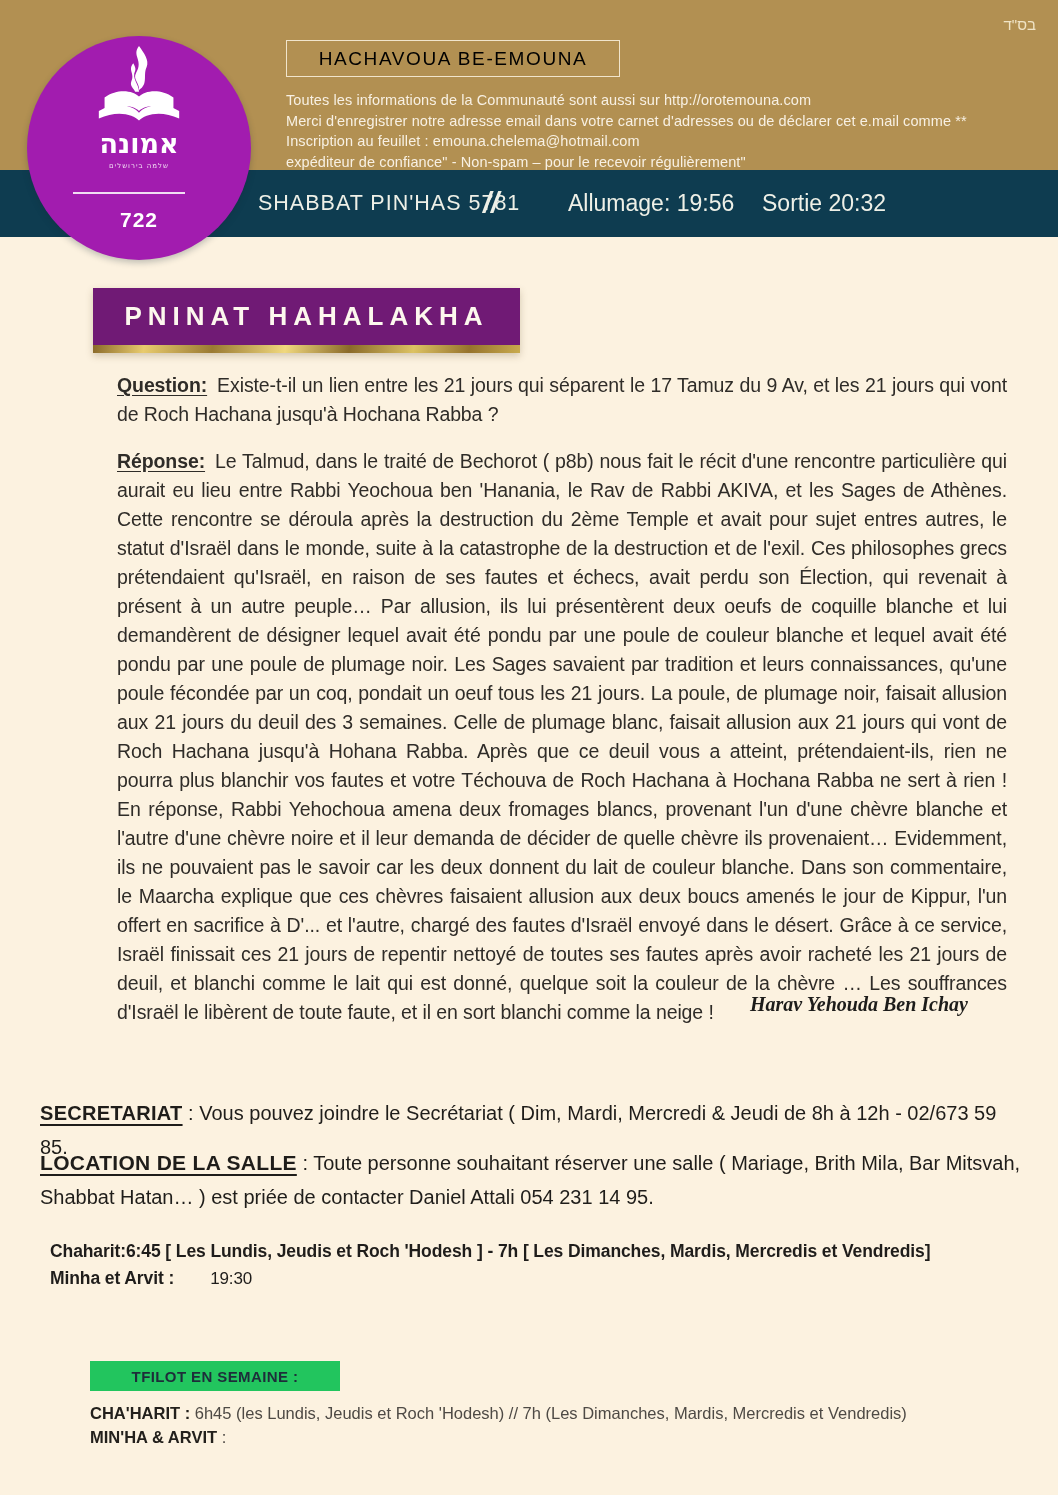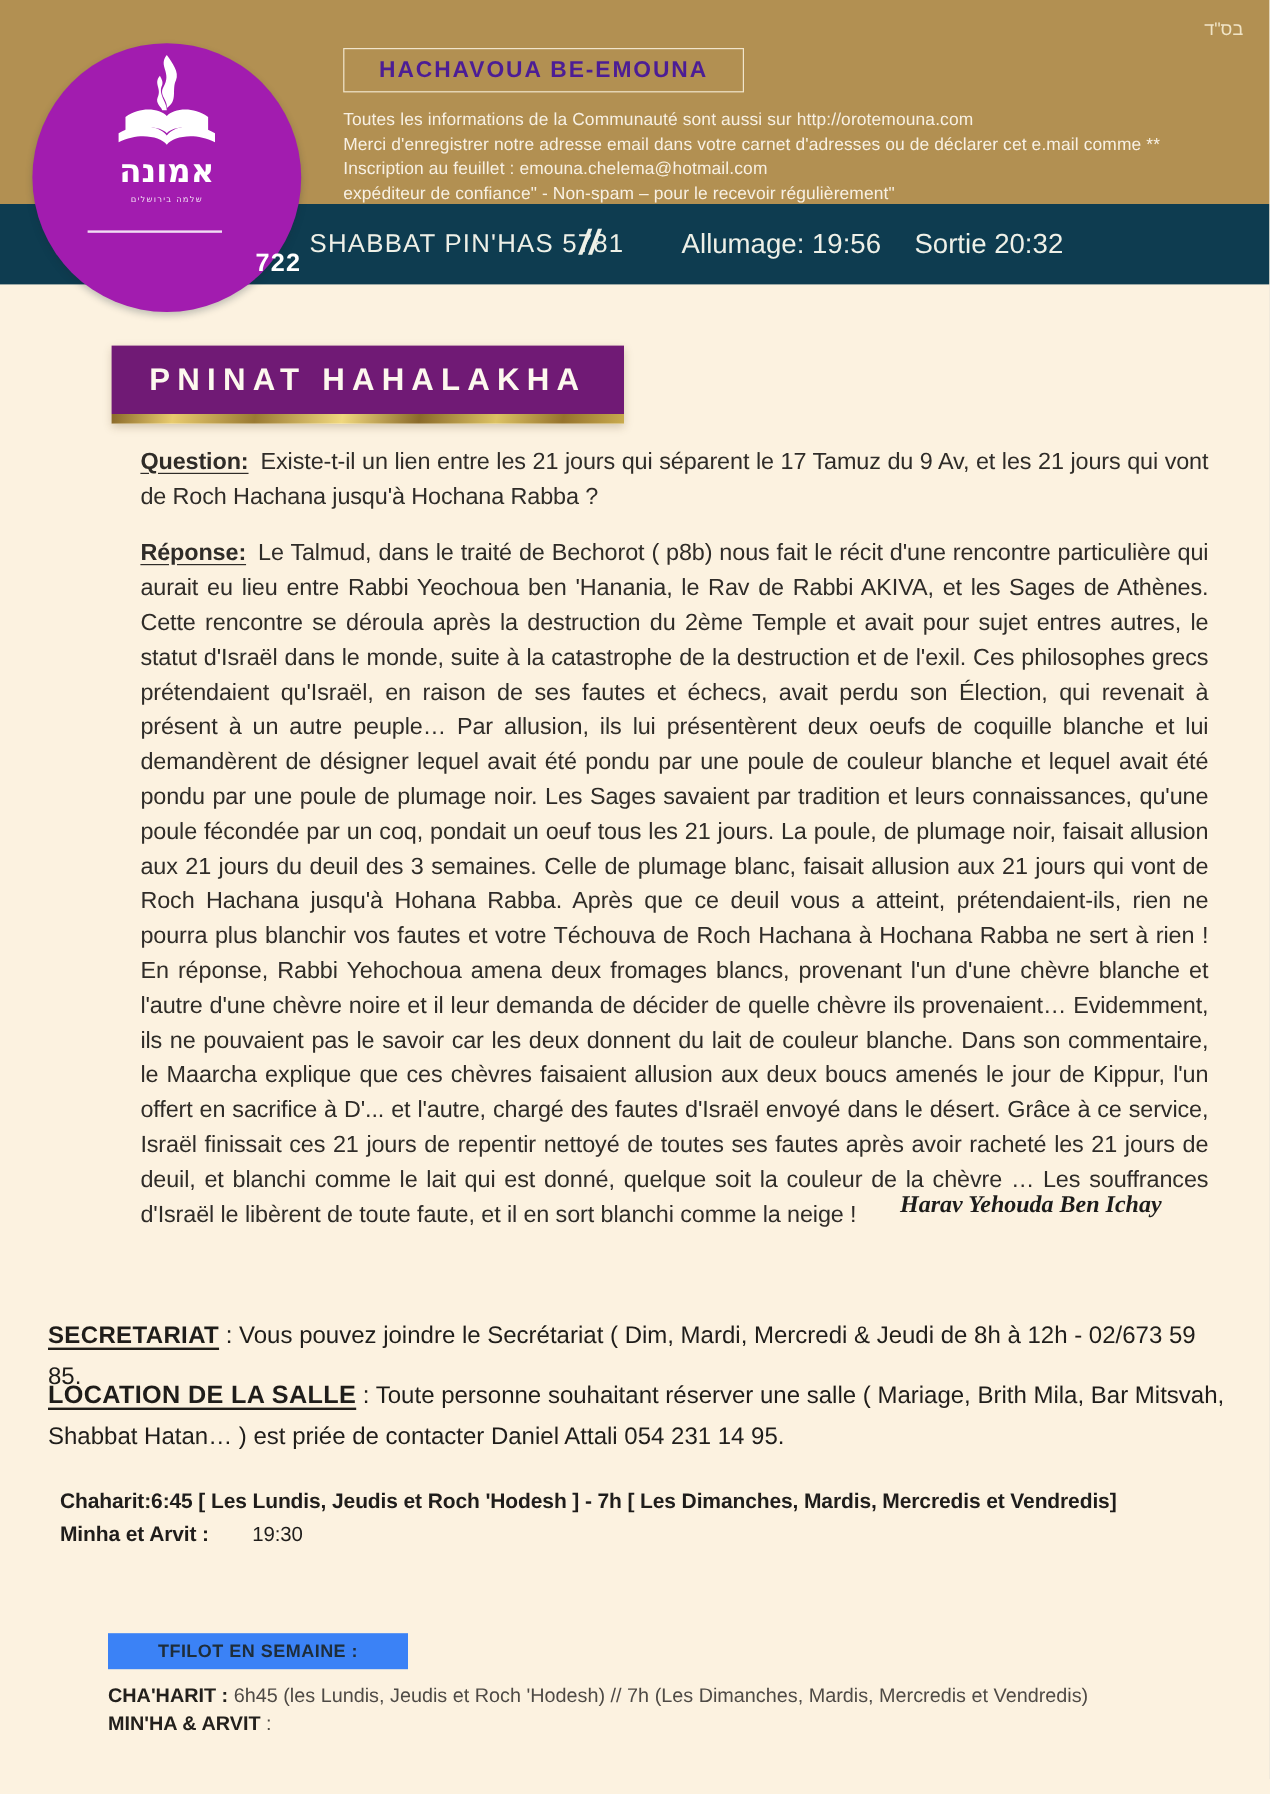--- a/index.html
+++ b/index.html
@@ -8,21 +8,21 @@
     position:relative; width:1058px; height:1495px; margin:0 auto;
     background:#fcf2e0; overflow:hidden;
     font-family:"Liberation Sans", sans-serif; color:#2f2c28;
   }
   
   .gold-header { position:absolute; left:0; top:0; width:1058px; height:170px; background:#b29052; }
   .bsd { position:absolute; top:16px; right:22px; font-size:15px; color:#f0e4c6; }
   .title-box {
     position:absolute; left:286px; top:40px; width:334px; height:37px;
     border:1px solid rgba(252,244,226,.85); display:flex; align-items:center; justify-content:center;
-    color:#4c1d95; font-size:19px; font-weight:700; letter-spacing:1.6px;
+    color:#000000; font-size:19px; font-weight:400; letter-spacing:1.6px;
   }
   .header-info { position:absolute; left:286px; top:90px; width:690px;
     color:rgba(253,248,238,.93); font-size:14.5px; line-height:20.5px; letter-spacing:.1px; }
   
   .teal-band { position:absolute; left:0; top:170px; width:1058px; height:67px; background:#0e3c50;text-decoration:underline; }
   .band-item { position:absolute; top:0; height:67px; display:flex; align-items:center; color:#eef0e7; }
   .band-shabbat { left:258px; font-size:21.5px; letter-spacing:1px; }
   .band-sep { left:483px; font-size:29px; font-style:italic; font-weight:700; }
   .band-allumage { left:568px; font-size:23px; }
   .band-sortie { left:762px; font-size:23px; }
@@ -32,21 +32,21 @@
     background:#a21caf; z-index:3; text-align:center;
     box-shadow:0 3px 6px rgba(20,40,50,.25);
   }
   .logo-glyph { position:absolute; left:50%; top:8px; transform:translateX(-50%); }
   .logo-hebrew { position:absolute; left:0; right:0; top:92px; color:#fff;
     font-family:"DejaVu Sans", sans-serif; font-weight:700; font-size:27px; direction:rtl; }
   .logo-sub { position:absolute; left:0; right:0; top:126px; color:rgba(255,255,255,.85);
     font-family:"DejaVu Sans", sans-serif; font-size:7px; direction:rtl; letter-spacing:1px; }
   .logo-line { position:absolute; left:46px; top:156px; width:112px; height:1.5px; background:rgba(255,255,255,.85); }
   .logo-number { position:absolute; left:0; right:0; top:172px; color:#fff; font-weight:700;
-    font-size:21px; letter-spacing:1px;text-align:right; }
+    font-size:21px; letter-spacing:1px; }
   
   .banner { position:absolute; left:93px; top:288px; width:427px; height:65px;
     box-shadow:0 3px 7px rgba(90,70,30,.25); }
   .banner-face { height:57px; background:#701a75; display:flex; align-items:center; justify-content:center;
     color:#fdf8ee; font-size:26px; font-weight:700; letter-spacing:6px; }
   .banner-foil { height:8px;
     background:linear-gradient(100deg,#8a6a2a 0%,#e8cb6e 12%,#9a7a33 28%,#f0d87e 45%,#8a6a2a 60%,#dcc263 75%,#96732d 88%,#c9ab4e 100%); }
   
   .qa { position:absolute; left:117px; width:890px; text-align:justify;
     font-size:19.5px; line-height:29px; letter-spacing:-.1px; color:#2f2c28; }
@@ -61,21 +61,21 @@
   .secretariat { top:1096px; }
   .location { top:1146px; }
   .info-label { font-weight:700; text-decoration:underline; text-underline-offset:4px; letter-spacing:.3px; }
   .location .info-label { font-size:21px; }
   
   .chaharit-block { position:absolute; left:50px; top:1238px; width:960px;
     font-size:17.5px; font-weight:700; line-height:27px; color:#1f1d1b; letter-spacing:-.1px; }
   .minha-time { font-weight:400; margin-left:36px; font-size:17px; }
   
   .tfilot-box { position:absolute; left:90px; top:1361px; width:250px; height:30px;
-    background:#3b82f6; display:flex; align-items:center; justify-content:center;
+    background:#22c55e; display:flex; align-items:center; justify-content:center;
     color:#1e2d3a; font-size:15px; font-weight:700; letter-spacing:.4px; }
   .tfilot-lines { position:absolute; left:90px; top:1401px; width:940px;
     font-size:16.5px; line-height:24px; color:#4e4a45; }
   .tfilot-strong { font-weight:700; color:#23201c; }
 </style>
 </head>
 <body>
 
 <div class="page">
 

